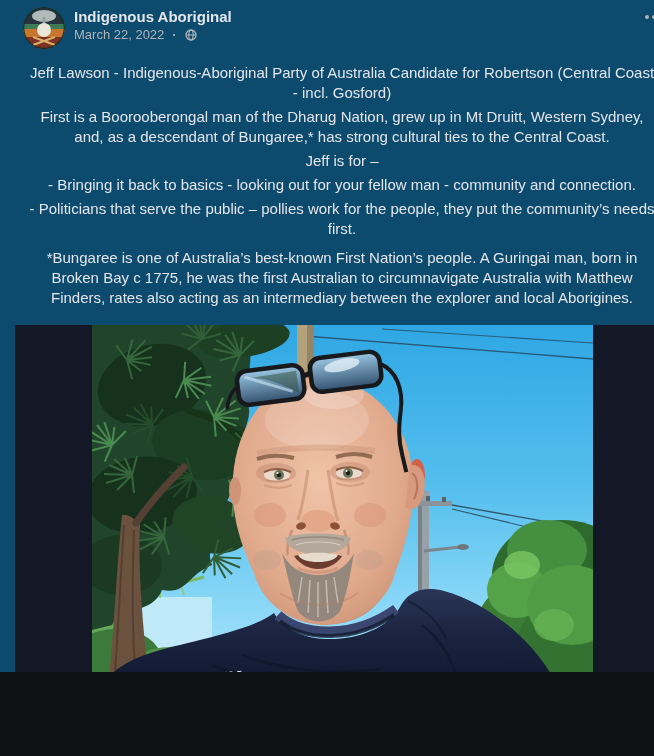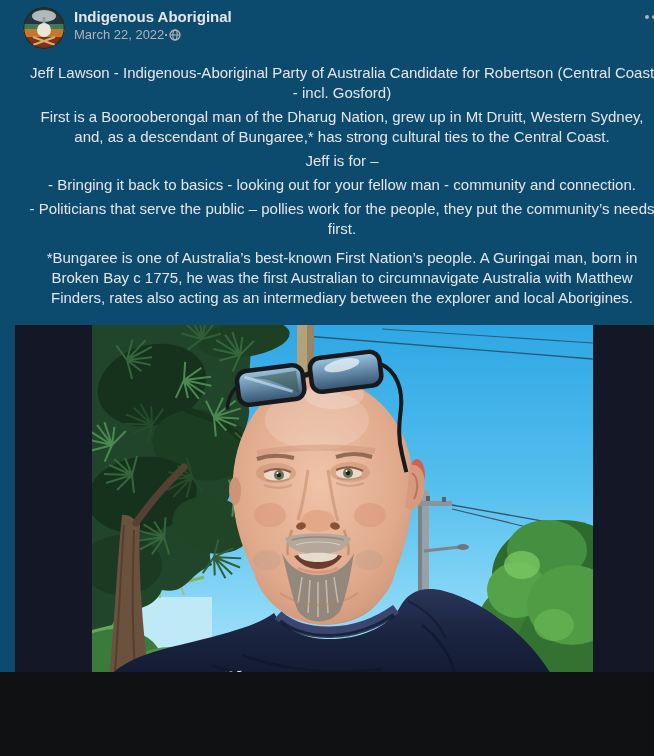--- a/index.html
+++ b/index.html
@@ -3,21 +3,21 @@
 <meta charset="utf-8">
 <style>
   html,body{margin:0;padding:0;background:#101113;}
   body{width:654px;height:756px;overflow:hidden;font-family:"Liberation Sans","DejaVu Sans",sans-serif;}
   .post{width:654px;height:672px;background:#0c4a6e;color:#e4e6eb;display:flex;flex-direction:column;padding-left:15px;}
   
   .hdr{display:flex;align-items:flex-start;padding:7px 10px 2px 8px;height:48px;}
   .avatar{width:42px;height:42px;border-radius:50%;overflow:hidden;flex:0 0 auto;cursor:pointer;background:#2c3e4e;}
   .meta{margin-left:9px;flex:1;min-width:0;}
   .pname{font-size:15px;font-weight:700;color:#e4e6eb;line-height:19px;cursor:pointer;}
-  .sub{display:flex;align-items:center;gap:0;color:#b0b3b8;font-size:13px;line-height:17px;}
+  .sub{display:flex;align-items:center;gap:8px;color:#b0b3b8;font-size:13px;line-height:17px;}
   .sub .sep{font-weight:700;}
   .globe{display:inline-flex;margin-top:1px;}
   .more{background:none;border:none;padding:8px 6px;margin-right:4px;cursor:pointer;border-radius:6px;}
   .dots{display:block;width:4px;height:4px;border-radius:50%;background:#b0b3b8;box-shadow:7px 0 0 #b0b3b8,14px 0 0 #b0b3b8;}
   
   .txt{padding:2px 8px 0 8px;font-size:15px;line-height:20px;color:#e4e6eb;}
   .txt p{margin:4px;text-align:center;}
   .txt p.gap{margin-top:9px;}
   
   .photo-wrap{margin-top:13px;background:#131726;flex:1;display:flex;justify-content:center;align-items:flex-start;overflow:hidden;cursor:pointer;}

